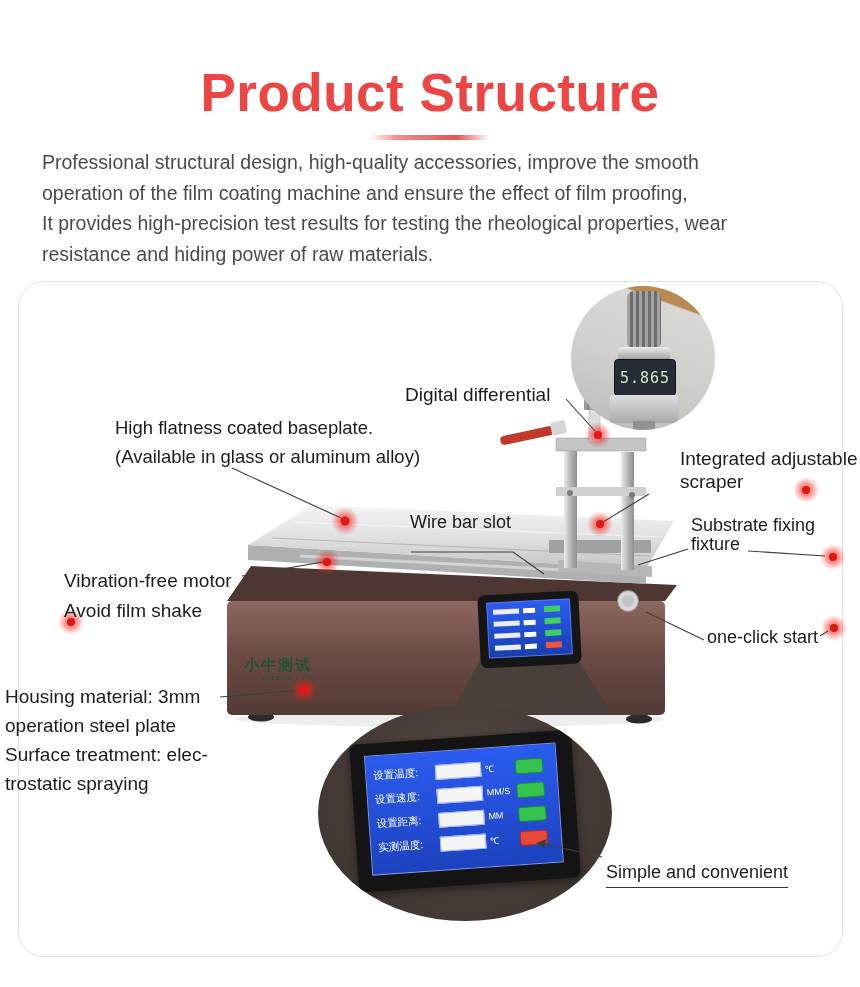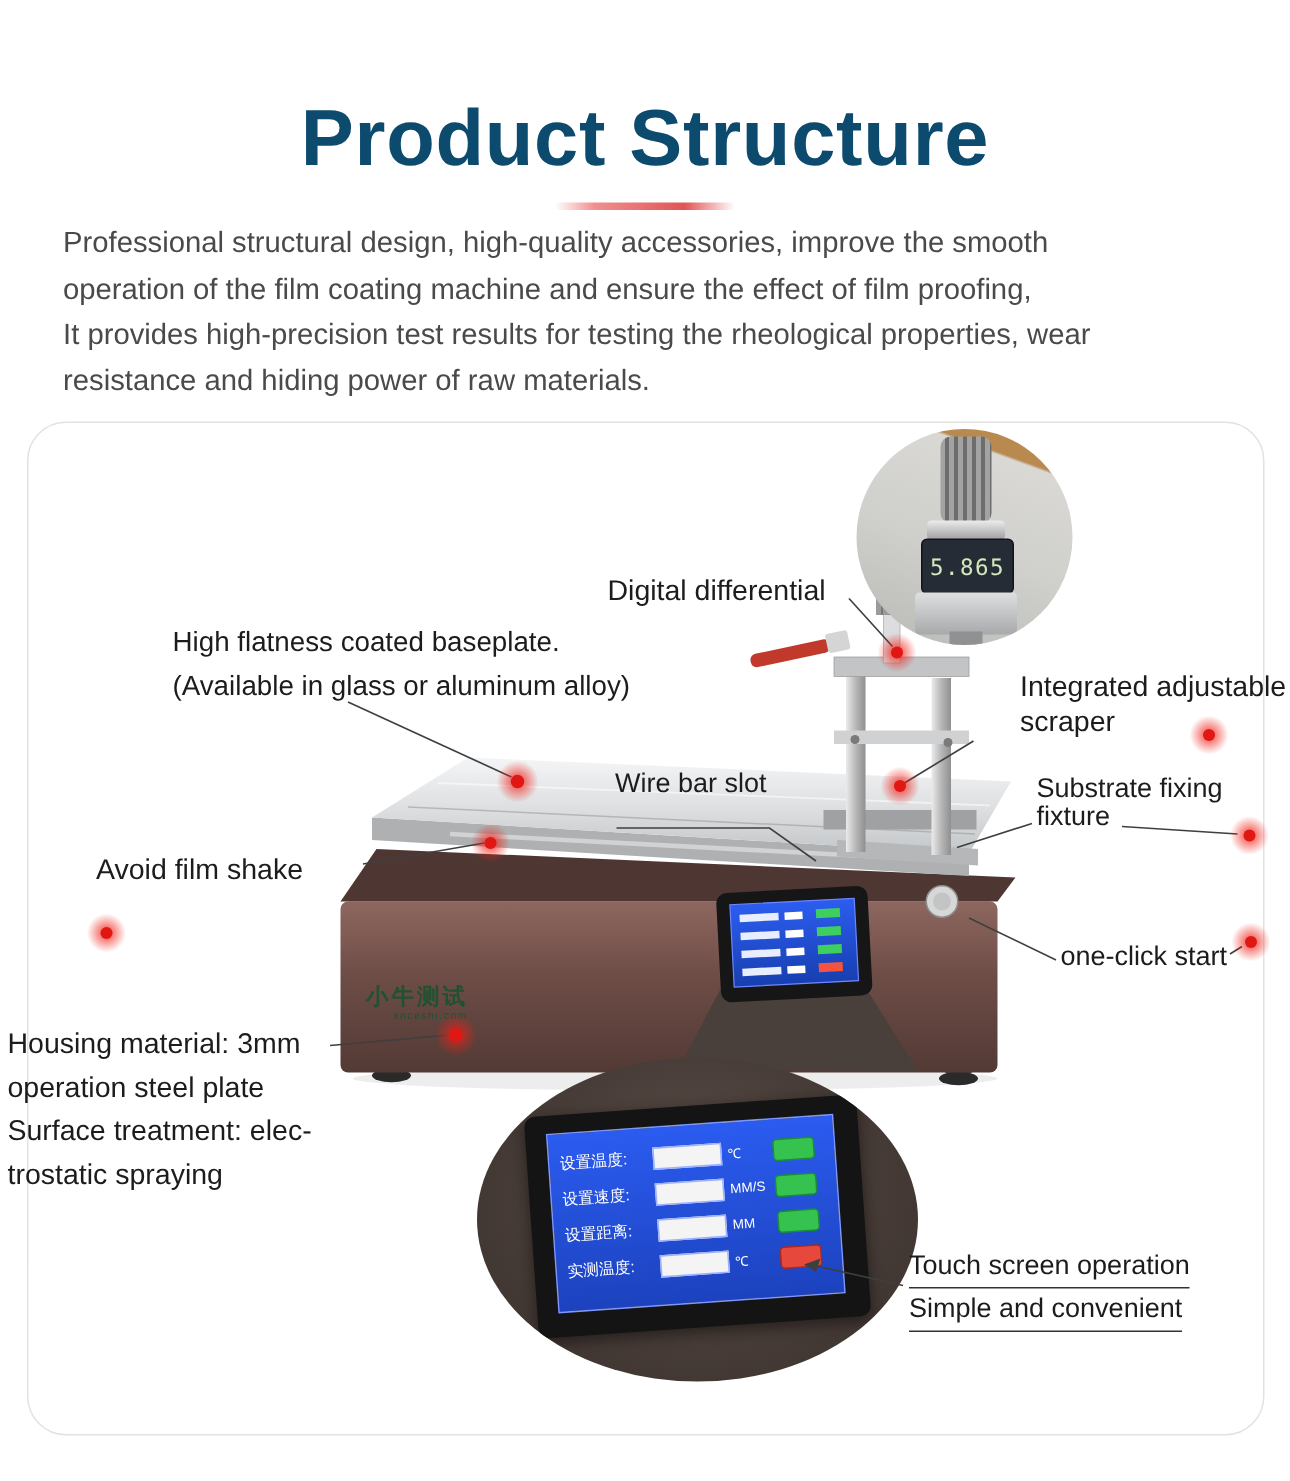--- a/index.html
+++ b/index.html
@@ -1,20 +1,20 @@
 <!DOCTYPE html>
 <html><head>
 <meta charset="utf-8">
 <style>
   html,body{margin:0;padding:0;background:#fff;}
   .page{position:relative;width:860px;height:987px;background:#ffffff;overflow:hidden;
         font-family:"Liberation Sans", sans-serif;color:#222;}
   
   .title{position:absolute;top:62px;left:0;width:100%;margin:0;text-align:center;
-         font-size:53px;font-weight:bold;color:#0c4a6e;letter-spacing:0.5px;}
+         font-size:53px;font-weight:bold;color:#ef4444;letter-spacing:0.5px;}
   .title-underline{position:absolute;top:135px;left:50%;transform:translateX(-50%);
          width:120px;height:5px;border-radius:3px;
          background:linear-gradient(90deg,rgba(238,128,128,0) 0%,#ef9090 22%,#e25555 72%,rgba(226,85,85,0) 100%);}
   .desc{position:absolute;left:42px;top:147px;width:800px;font-size:19.5px;line-height:30.5px;color:#4a4a4a;}
   
   .frame{position:absolute;left:18px;top:281px;width:823px;height:674px;
          border:1px solid #e2e2e2;border-radius:26px;z-index:0;}
   
   .machine-svg{position:absolute;left:0;top:0;z-index:1;}
   .anno-svg{position:absolute;left:0;top:0;z-index:5;pointer-events:none;}
@@ -284,28 +284,28 @@
   </div>
 
   <div class="lbl lbl-wirebar">Wire bar slot</div>
 
   <div class="lbl lbl-fixture">
     <div>Substrate fixing</div>
     <div>fixture</div>
   </div>
 
   <div class="lbl lbl-motor">
+    <div>Vibration-free motor</div>
     <div>Avoid film shake</div>
   </div>
 
   <div class="lbl lbl-oneclick">one-click start</div>
 
   <div class="lbl lbl-housing">
     <div>Housing material: 3mm</div>
     <div>operation steel plate</div>
     <div>Surface treatment: elec-</div>
     <div>trostatic spraying</div>
   </div>
 
-  <div class="lbl lbl-touch1">Touch screen operation</div>
   <div class="lbl lbl-touch2">Simple and convenient</div>
 
 </div>
 
 </body></html>

